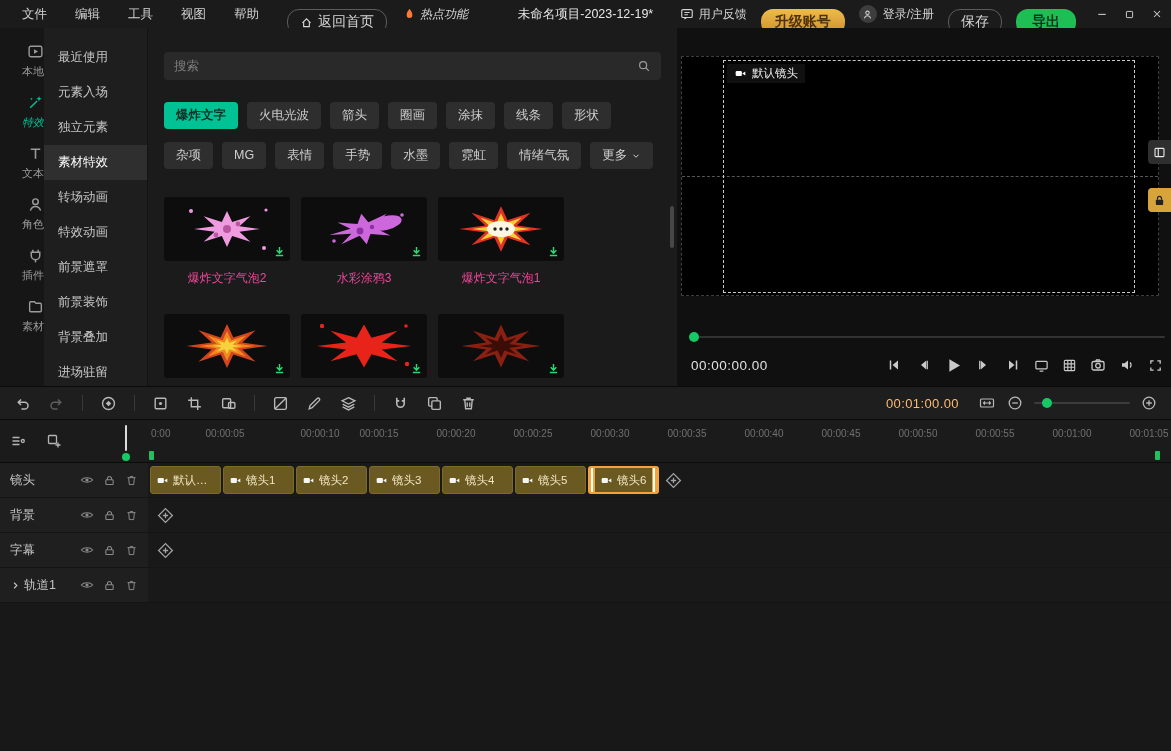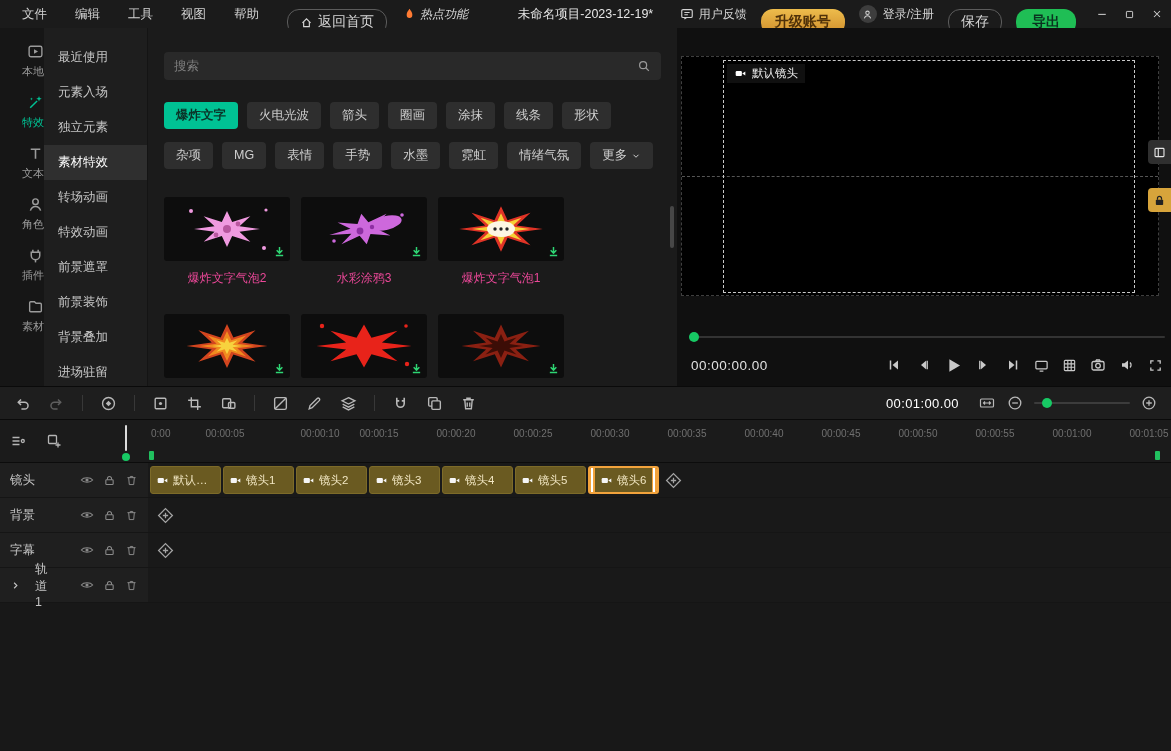--- a/index.html
+++ b/index.html
@@ -24,21 +24,21 @@
   .export { background:#1fbe55; border:none; color:#0a3220; font-weight:bold; padding:4px 16px; }
   .winctl { display:flex; align-items:center; gap:16px; margin-left:6px; color:#cfcfcf; }
   .winctl .ic { cursor:pointer; }
 
   
   .main { display:flex; height:358px; background:#141414; }
 
   .iconbar { width:44px; background:#161616; padding-top:8px; display:flex; flex-direction:column; align-items:center; }
   .ib-item { width:44px; padding:7px 0 8px; display:flex; flex-direction:column; align-items:flex-end; gap:4px;
              color:#9b9b9b; font-size:11px; cursor:pointer; }
-  .ib-item.active { color:#00c294; }
+  .ib-item.active { color:#00c294;font-style:italic; }
 
   .submenu { width:104px; background:#1e1e1e; padding-top:12px; border-right:1px solid #141414; }
   .s-item { height:35px; line-height:35px; padding-left:14px; font-size:12.5px; color:#c6c6c6; cursor:pointer; white-space:nowrap; }
   .s-item.active { background:#2f2f2f; color:#ffffff; }
 
   
   .library { flex:1; background:#1b1b1b; position:relative; padding:24px 16px 0; overflow:hidden; }
   .searchbox { height:28px; background:#292929; border-radius:4px; display:flex; align-items:center; padding:0 10px; }
   .searchbox input { flex:1; background:transparent; border:none; outline:none; color:#ddd; font-size:12.5px; font-family:inherit; }
   .searchbox input::placeholder { color:#7f7f7f; }
@@ -74,41 +74,41 @@
   .tbtns { margin-left:auto; display:flex; align-items:center; gap:13px; color:#c9c9c9; }
   .tbtns .ic { cursor:pointer; }
 
   
   .toolbar { height:34px; background:#1e1e1e; border-top:1px solid #0a0a0a; border-bottom:1px solid #0a0a0a;
              display:flex; align-items:center; padding:0 14px; gap:17px; color:#b8b8b8; }
   .toolbar .ic { cursor:pointer; }
   .toolbar .dim { color:#5f5f5f; }
   .sep { width:1px; height:16px; background:#383838; }
   .tb-right { margin-left:auto; display:flex; align-items:center; gap:11px; }
-  .dur { font-size:13px; color:#ffffff; letter-spacing:.4px; margin-right:8px;text-align:right; }
+  .dur { font-size:13px; color:#fdba74; letter-spacing:.4px; margin-right:8px;text-align:right; }
   .zslider { width:96px; height:12px; position:relative; cursor:pointer; }
   .ztrack { position:absolute; left:0; right:0; top:5px; height:2px; background:#3c3c3c; border-radius:1px; }
   .zknob { position:absolute; left:8px; top:1px; width:10px; height:10px; border-radius:50%; background:#17c964; }
 
   
   .timeline { height:331px; background:#151515; position:relative; }
   .ruler-row { height:43px; display:flex; border-bottom:1px solid #0c0c0c; }
   .ruler-left { width:148px; background:#1b1b1b; position:relative; }
   .rl-icons { position:absolute; left:10px; top:13px; display:flex; gap:20px; color:#b5b5b5; }
   .rl-icons .ic { cursor:pointer; }
   .ph-grip { position:absolute; left:125px; top:5px; width:2px; height:26px; background:#dcdcdc; border-radius:1px; }
   .ph-dot { position:absolute; left:122px; top:33px; width:8px; height:8px; border-radius:50%; background:#17c964; }
   .ruler-area { flex:1; position:relative; background:#1b1b1b; overflow:hidden; }
   .tick { position:absolute; top:8px; font-size:10px; color:#707070; white-space:nowrap;text-align:center; }
   .tick.c { transform:translateX(-50%); }
   .mark { position:absolute; bottom:2px; width:5px; height:9px; background:#21c05f; border-radius:1px; }
   .mark.in { left:1px; } .mark.out { right:11px; }
 
   .trow { height:34px; display:flex; margin-bottom:1px; }
-  .thead { width:148px; background:#1f1f1f; display:flex; align-items:center; padding:0 10px; gap:14px;
+  .thead { width:148px; background:#1f1f1f; display:flex; align-items:center; padding:0 10px; gap:3px;
            font-size:12.5px; color:#c4c4c4; }
   .thead .grow { flex:1; }
   .ticons { display:flex; gap:9px; color:#8b8b8b; }
   .ticons .ic { cursor:pointer; }
   .tbody { flex:1; background:#191919; position:relative; }
   .clip { position:absolute; top:3px; height:28px; width:71px; background:#6a5a21; border:1px solid #7d6b29;
           border-radius:3px; display:flex; align-items:center; gap:4px; padding:0 5px; color:#f1e6c2;
           font-size:11.5px; white-space:nowrap; overflow:hidden; cursor:pointer; }
   .clip.sel { border:2px solid #f2a33c; }
   .clip.sel::before, .clip.sel::after { content:""; position:absolute; top:0; bottom:0; width:5px;

